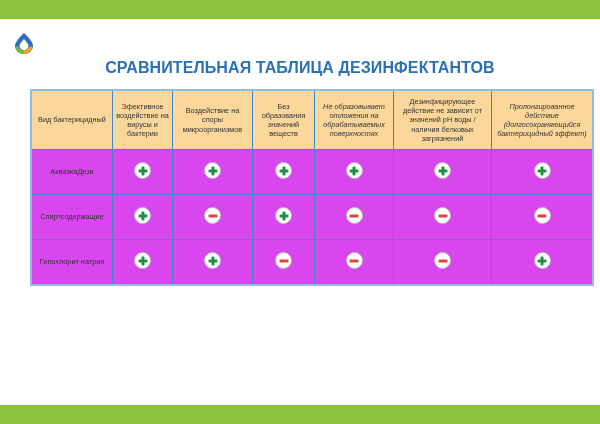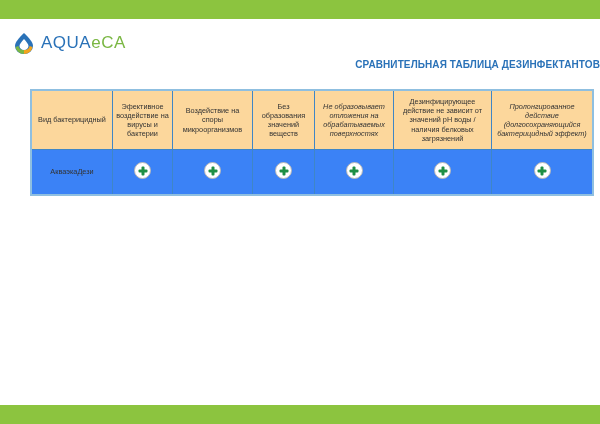--- a/index.html
+++ b/index.html
@@ -9,35 +9,35 @@
     font-family: "Liberation Sans", "DejaVu Sans", sans-serif;
   }
   .topbar { position: absolute; left: 0; top: 0; width: 600px; height: 19px; background: #8cc43f; }
   .bottombar { position: absolute; left: 0; top: 405px; width: 600px; height: 19px; background: #8cc43f; }
   .logo { position: absolute; left: 13px; top: 31px; height: 24px; display: flex; align-items: center; }
   .logo svg { width: 22px; height: 22px; }
   .logo-text { margin-left: 6px; font-size: 17px; letter-spacing: 0.5px; font-weight: normal; }
   .logo-text .aqua { color: #2a72b8; }
   .logo-text .eca { color: #7ab743; }
   .title {
-    position: absolute; left: 0; top: 59px; width: 600px; text-align: right;
-    font-size: 10px; font-weight: bold; color: #2a72b8; letter-spacing: 0.1px;
+    position: absolute; left: 0; top: 59px; width: 600px; text-align: center;
+    font-size: 16px; font-weight: bold; color: #2a72b8; letter-spacing: 0.1px;
   }
   table.cmp {
     position: absolute; left: 30px; top: 89px; width: 542px;
     border-collapse: collapse; table-layout: fixed;
     border: 2px solid #8fbfe0;
   }
   table.cmp th, table.cmp td {
     border: 1px solid #3f86c6; text-align: center; vertical-align: middle;
     font-size: 7.3px; color: #333;
     padding: 0 2px; line-height: 1.25;
   }
   table.cmp thead th { background: #fcd79c; font-weight: normal; height: 58px; }
-  table.cmp tbody td { height: 44px; background: #3b82f6; }
+  table.cmp tbody td { height: 44px; background: #d946ef; }
   table.cmp th.c0 { width: 76px; }
   table.cmp th.c1 { width: 55px; }
   table.cmp th.c2 { width: 75px; margin-top: 36px; }
   table.cmp th.c3 { width: 57px; }
   table.cmp th.c4 { width: 74px; font-style: italic; }
   table.cmp th.c5 { width: 93px; margin-top: 32px; }
   table.cmp th.c6 { width: 96px; font-style: italic; }
   .mark {
     display: inline-block; width: 17px; height: 17px; border-radius: 50%;
     border: 1px solid #b8b8b8; position: relative; box-sizing: border-box; background: #fff;
@@ -52,21 +52,20 @@
 
 <div class="topbar"></div>
 
 <div class="logo">
   <svg viewBox="0 0 22 22">
     <path d="M11 1 C6 6 2 10 2 14 A9 8 0 0 0 20 14 C20 10 16 6 11 1 Z" fill="#2a72b8"></path>
     <path d="M2.5 15 A9 8 0 0 0 11 22 L11 18 A5 4 0 0 1 5.5 14 Z" fill="#7ab743"></path>
     <path d="M19.5 15 A9 8 0 0 1 11 22 L11 18 A5 4 0 0 0 16.5 14 Z" fill="#f3a41c"></path>
     <path d="M11 7 C8.5 10 6.5 12 6.5 14 A4.5 4 0 0 0 15.5 14 C15.5 12 13.5 10 11 7 Z" fill="#fff"></path>
   </svg>
-  <span class="logo-text"><span class="aqua">AQUA</span><span class="eca">eCA</span></span>
 </div>
 
 <div class="title">СРАВНИТЕЛЬНАЯ ТАБЛИЦА ДЕЗИНФЕКТАНТОВ</div>
 
 <table class="cmp">
   <thead>
     <tr>
       <th class="c0">Вид бактерицидный</th>
       <th class="c1">Эфективное воздействие на вирусы и бактерии</th>
       <th class="c2">Воздействие на споры микроорганизмов</th>
@@ -79,16 +78,34 @@
   <tbody id="tbody">
       <tr>
         <td>АкваэкаДези</td>
         <td><span class="mark plus" title="+"></span></td>
         <td><span class="mark plus" title="+"></span></td>
         <td><span class="mark plus" title="+"></span></td>
         <td><span class="mark plus" title="+"></span></td>
         <td><span class="mark plus" title="+"></span></td>
         <td><span class="mark plus" title="+"></span></td>
       </tr>
+      <tr>
+        <td>Спиртсодержащие</td>
+        <td><span class="mark plus" title="+"></span></td>
+        <td><span class="mark minus" title="−"></span></td>
+        <td><span class="mark plus" title="+"></span></td>
+        <td><span class="mark minus" title="−"></span></td>
+        <td><span class="mark minus" title="−"></span></td>
+        <td><span class="mark minus" title="−"></span></td>
+      </tr>
+      <tr>
+        <td>Гипохлорит натрия</td>
+        <td><span class="mark plus" title="+"></span></td>
+        <td><span class="mark plus" title="+"></span></td>
+        <td><span class="mark minus" title="−"></span></td>
+        <td><span class="mark minus" title="−"></span></td>
+        <td><span class="mark minus" title="−"></span></td>
+        <td><span class="mark plus" title="+"></span></td>
+      </tr>
     </tbody>
 </table>
 
 <div class="bottombar"></div>
 
 </body></html>

